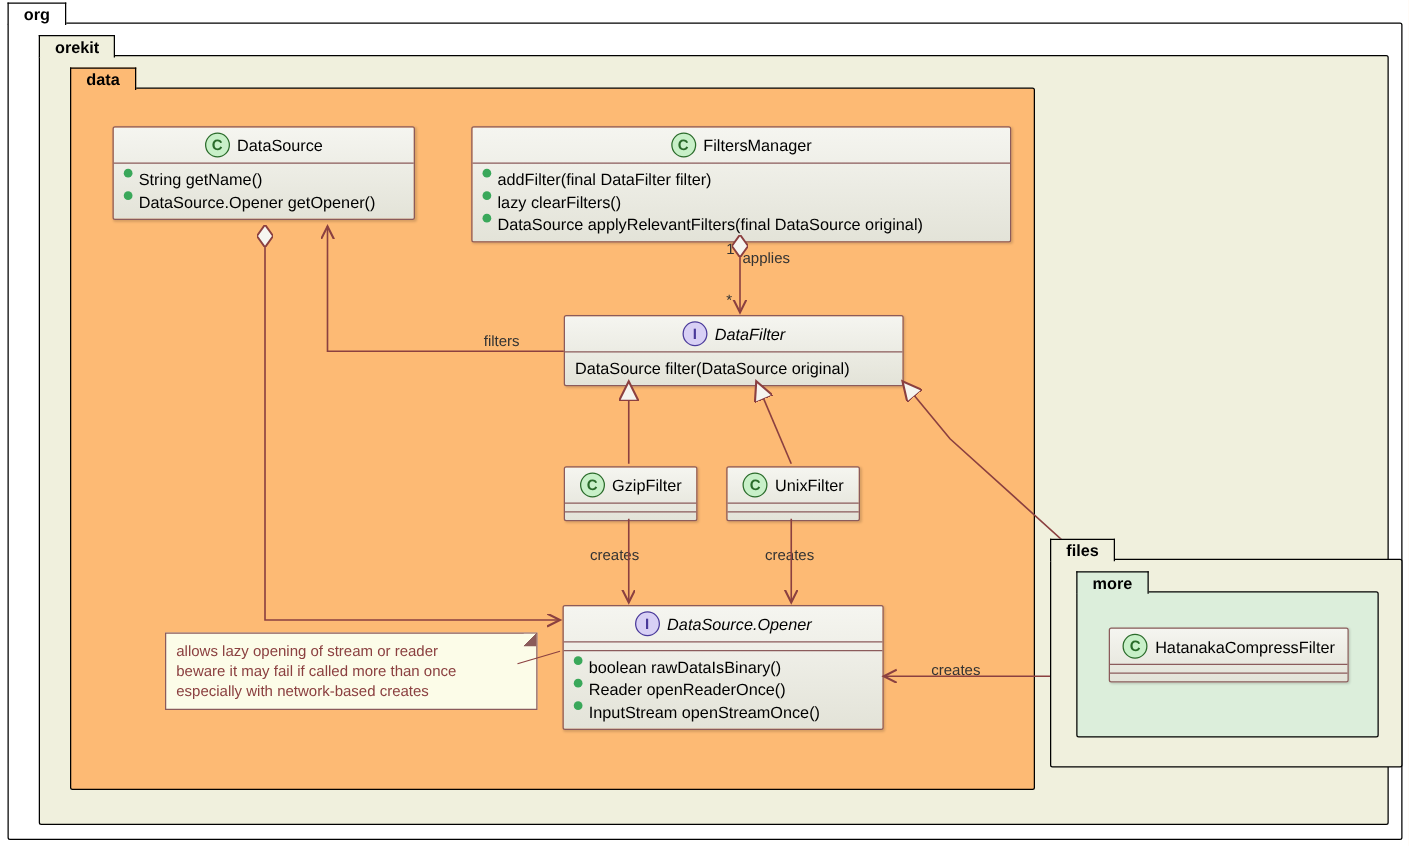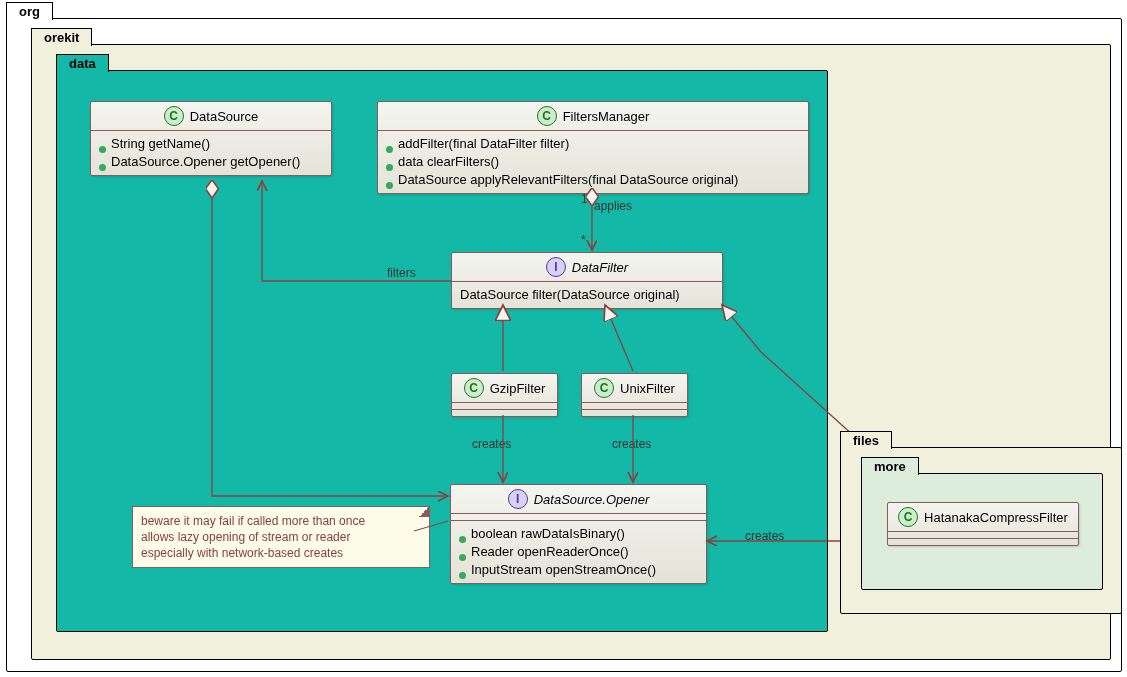--- a/index.html
+++ b/index.html
@@ -1,31 +1,31 @@
 <!DOCTYPE html>
 <html><head>
 <meta charset="utf-8">
 <style>
 html,body{margin:0;padding:0;font-family:sans-serif;font-size:13px;background:#fff}
 .outer{position:relative;width:1127px;height:677px}
 .pkg{position:absolute;border:1.5px solid #000;border-radius:2px}
 .pkg .tab{position:absolute;top:-17px;left:-1px;padding:1px 12px;border:1.5px solid #000;border-bottom:none;font-weight:bold;background:inherit}
 .pkg-org{left:6px;top:18px;width:1114px;height:652px;background:#fff}
 .pkg-orekit{left:24px;top:25px;width:1078px;height:614px;background:#f0f0dd}
-.pkg-data{left:24px;top:25px;width:770px;height:560px;background:#14b8a6}
+.pkg-data{left:24px;top:25px;width:770px;height:560px;background:#fdba74}
 .pkg-files{left:808px;top:402px;width:280px;height:165px;background:#f0f0dd}
 .pkg-rinex{left:20px;top:25px;width:240px;height:115px;background:#dceedb}
 
 .cls{position:absolute;border:1px solid #8b5b5b;border-radius:2px;background:linear-gradient(#f5f5f0,#e3e3d8);box-shadow:1px 1px 2px rgba(0,0,0,0.15)}
 .cls .hd{padding:4px 8px;border-bottom:1px solid #8b5b5b;text-align:center;display:flex;align-items:center;justify-content:center;gap:6px}
 .cls .hd .nm{font-weight:normal}
 .cls .hd.italic .nm{font-style:italic}
 .cls .sect{padding:4px 8px;border-bottom:1px solid #8b5b5b}
 .cls .sect:last-child{border-bottom:none}
-.cls .sect .row{display:flex;align-items:flex-end;gap:5px;line-height:18px}
+.cls .sect .row{display:flex;align-items:flex-start;gap:5px;line-height:18px}
 .empty{height:6px;border-bottom:1px solid #8b5b5b}
 .empty:last-child{border-bottom:none}
 
 .badge{display:inline-flex;width:18px;height:18px;border-radius:50%;align-items:center;justify-content:center;font-weight:bold;font-size:12px;border:1px solid}
 .badge.c{background:#c8f0c8;color:#2a6b2a;border-color:#2a6b2a}
 .badge.i{background:#d8d0f5;color:#4a3a9a;border-color:#4a3a9a}
 .dot{display:inline-block;width:7px;height:7px;border-radius:50%;background:#3aa85a}
 
 .note{position:absolute;background:#fcfce8;border:1px solid #8b5b5b;padding:6px 8px;color:#8b4040;font-size:12px;line-height:16px}
 .note::after{content:"";position:absolute;top:0;right:0;width:10px;height:10px;background:linear-gradient(135deg,#fcfce8 50%,#8b5b5b 50%)}
@@ -69,21 +69,21 @@
               <span class="badge c">C</span>
               <span class="nm">FiltersManager</span>
             </div>
           <div class="sect">
             <div class="row">
                 <span class="dot"></span>
                 <span>addFilter(final DataFilter filter)</span>
               </div>
             <div class="row">
                 <span class="dot"></span>
-                <span>data clearFilters()</span>
+                <span>lazy clearFilters()</span>
               </div>
             <div class="row">
                 <span class="dot"></span>
                 <span>DataSource applyRelevantFilters(final DataSource original)</span>
               </div>
           </div>
         </div>
 
         <div class="cls" style="left:394px;top:181px;width:270px">
           <div class="hd italic">
@@ -131,22 +131,22 @@
                 <span>Reader       openReaderOnce()</span>
               </div>
             <div class="row">
                 <span class="dot"></span>
                 <span>InputStream openStreamOnce()</span>
               </div>
           </div>
         </div>
 
         <div class="note" style="left:75px;top:435px;width:280px">
+          <div>allows lazy opening of stream or reader</div>
           <div>beware it may fail if called more than once</div>
-          <div>allows lazy opening of stream or reader</div>
           <div>especially with network-based creates</div>
         </div>
 
         <span class="lbl" style="left:537px;top:128px">applies</span>
         <span class="lbl" style="left:524px;top:121px">1</span>
         <span class="lbl" style="left:524px;top:162px">*</span>
         <span class="lbl" style="left:330px;top:195px">filters</span>
         <span class="lbl" style="left:415px;top:366px">creates</span>
         <span class="lbl" style="left:555px;top:366px">creates</span>
         <span class="lbl" style="left:688px;top:458px">creates</span>

